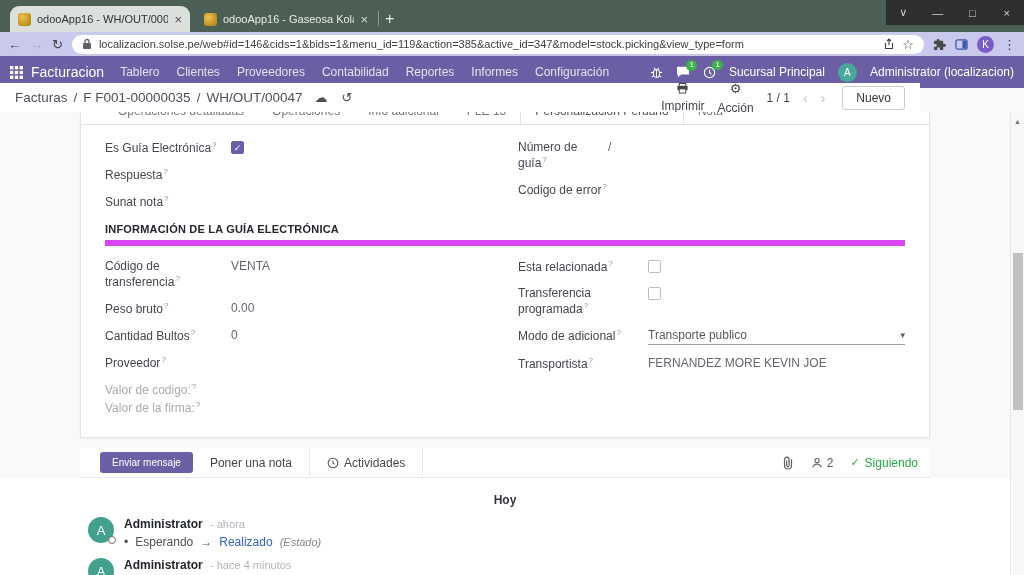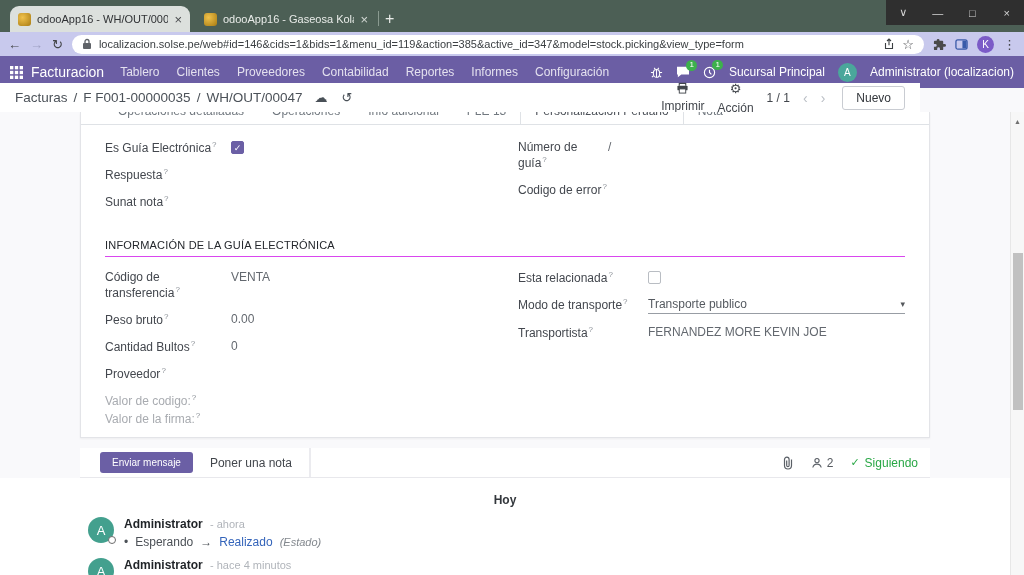--- a/index.html
+++ b/index.html
@@ -58,21 +58,21 @@
   .field { display:flex; margin-bottom:11px; font-size:12px; align-items:flex-start; min-height:15px; }
   .flabel { width:126px; flex:none; color:#43474e; line-height:1.25; }
   .flabel.w-right { width:130px; }
   .flabel.w-sm { width:90px; }
   .fvalue { color:#63686f; line-height:1.25; }
   sup.help { color:#8a8f96; font-size:8px; margin-left:1px; }
   .checkbox { width:13px; height:13px; border:1px solid #b9bdc3; border-radius:2px; background:#fff; margin-top:1px; flex:none; }
   .checkbox.checked { background:#6b5fa5; border-color:#6b5fa5; color:#fff; font-size:9px; display:flex; align-items:center; justify-content:center; }
   .muted .flabel, .muted .fvalue { color:#a8abb0; }
   .field.tight { margin-bottom:2px; }
-  .section-title { font-size:11px; font-weight:400; color:#24272c; letter-spacing:.2px; padding-bottom:5px; border-bottom:1px solid #d946ef; margin:18px 0 13px; }
+  .section-title { font-size:11px; font-weight:700; color:#24272c; letter-spacing:.2px; padding-bottom:5px; border-bottom:6px solid #d946ef; margin:2px 0 13px; }
   .select-value { flex:1; display:flex; justify-content:space-between; align-items:center; border-bottom:1px solid #989da4; padding-bottom:2px; color:#555a60; }
   .caret { font-size:9px; color:#55585c; }
 
   
   .chatter-composer { position:absolute; left:80px; top:336px; width:850px; height:30px; background:#fff; border-bottom:1px solid #e8e8ec; display:flex; align-items:center; }
   .btn-send { background:#6b5fa5; color:#fff; font-size:10px; padding:5px 12px; border-radius:3px; margin-left:20px; border:none; }
   .composer-tab { font-size:12px; color:#42464c; padding:0 17px; height:100%; display:flex; align-items:center; gap:5px; }
   .composer-sep { width:1px; height:100%; background:#ebebef; }
   .composer-right { margin-left:auto; display:flex; align-items:center; gap:17px; padding-right:12px; font-size:12px; color:#55595f; }
   .att-count { display:flex; align-items:center; gap:4px; }
@@ -305,39 +305,50 @@
             <span class="flabel"><span>Valor de la firma:</span><sup class="help">?</sup></span>
             <span class="fvalue"></span>
           </div>
         </div>
         <div class="col-right">
           <div class="field">
             <span class="flabel w-right"><span>Esta relacionada</span><sup class="help">?</sup></span>
             <span class="checkbox"></span>
           </div>
           <div class="field">
-            <span class="flabel w-right"><span>Modo de transporte</span><sup class="help">?</sup></span>
+            <span class="flabel w-right"><span>Transferencia programada</span><sup class="help">?</sup></span>
+            <span class="checkbox"></span>
+          </div>
+          <div class="field">
+            <span class="flabel w-right"><span>Modo de adicional</span><sup class="help">?</sup></span>
             <span class="select-value">
               <span>Transporte publico</span>
               <span class="caret">▾</span>
             </span>
           </div>
           <div class="field">
             <span class="flabel w-right"><span>Transportista</span><sup class="help">?</sup></span>
             <span class="fvalue">FERNANDEZ MORE KEVIN JOE</span>
           </div>
         </div>
       </div>
     </div>
   </div>
 
   <div class="chatter-composer">
     <button class="btn-send">Enviar mensaje</button>
     <span class="composer-tab">Poner una nota</span>
     <span class="composer-sep"></span>
+    <span class="composer-tab">
+      <svg width="12" height="12" viewBox="0 0 14 14" fill="none" stroke="#55595f" stroke-width="1.3">
+          <circle cx="7" cy="7" r="5.6"></circle>
+          <path d="M7 4v3l2 1.6"></path>
+        </svg>
+      <span>Actividades</span>
+    </span>
     <span class="composer-sep"></span>
     <div class="composer-right">
       <span>
         <svg width="12" height="14" viewBox="0 0 12 14" fill="none" stroke="#5a5f66" stroke-width="1.2">
             <path d="M9.5 3.5v6a3.5 3.5 0 0 1-7 0v-6a2.3 2.3 0 0 1 4.6 0v6a1.2 1.2 0 0 1-2.4 0v-5"></path>
           </svg>
       </span>
       <span class="att-count">
         <svg width="12" height="12" viewBox="0 0 12 12" fill="none" stroke="#5a5f66" stroke-width="1.1">
             <circle cx="6" cy="3.6" r="2.1"></circle>

